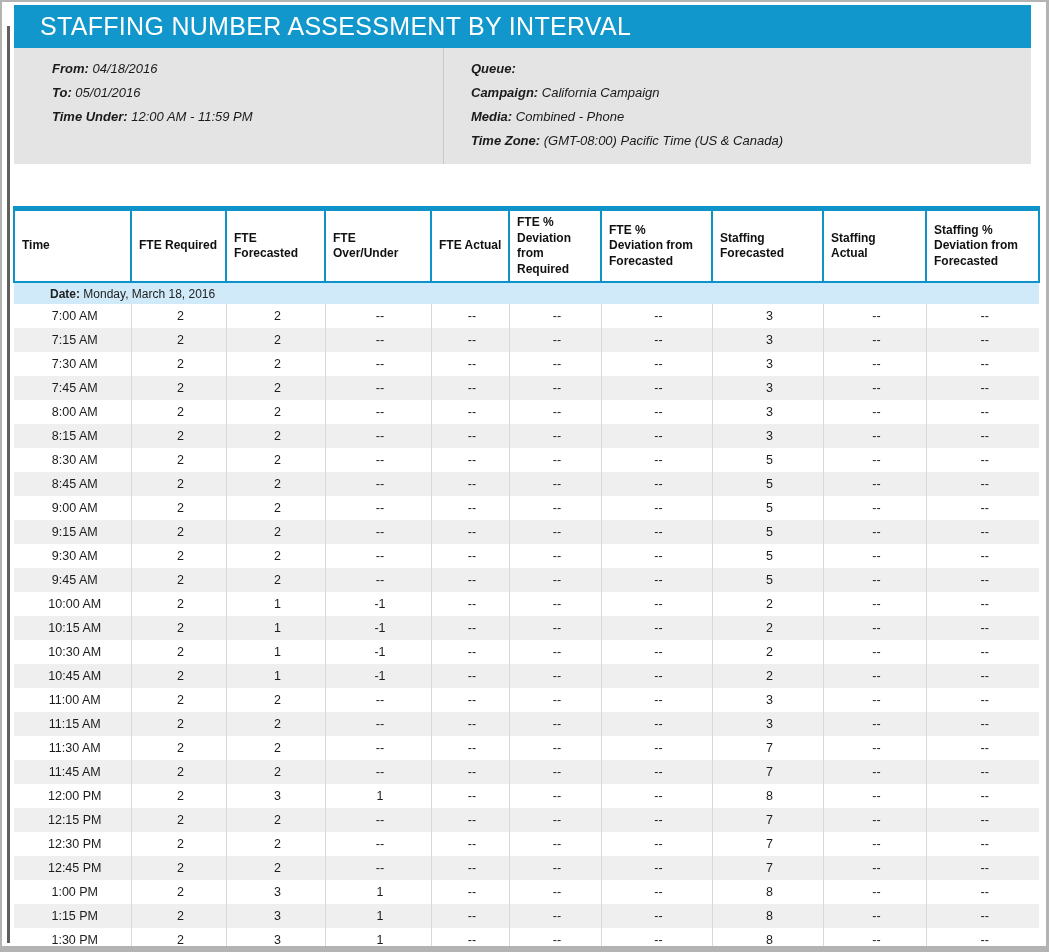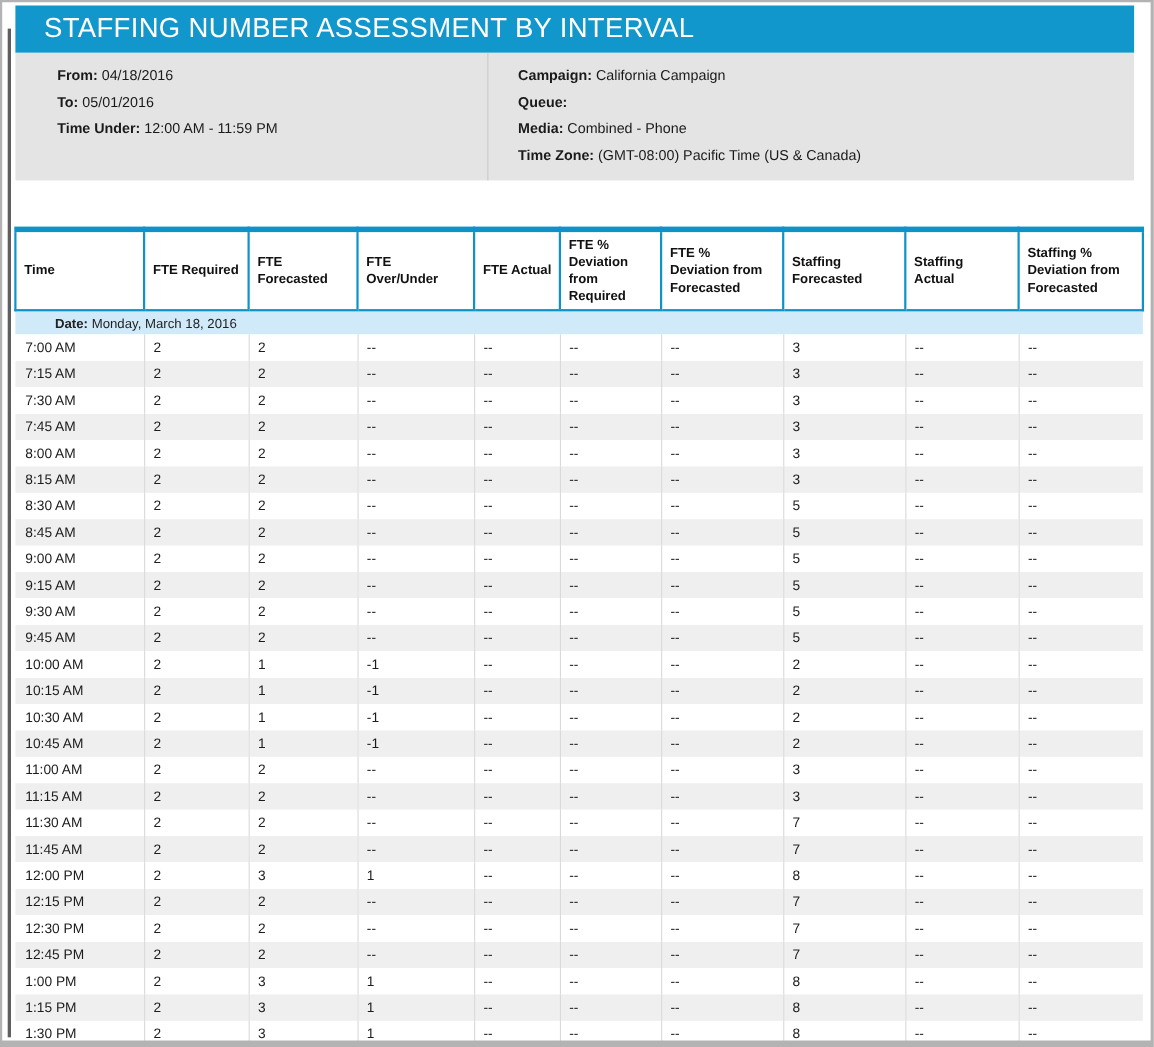--- a/index.html
+++ b/index.html
@@ -13,42 +13,42 @@
 
   .left-rail { position:absolute; left:7px; top:26px; width:3px; height:917px;
     background:#5f5f5f; z-index:21; }
 
   .title-bar { position:absolute; left:14px; top:5px; width:1017px; height:43px;
     background:#1297cc; color:#ffffff; font-size:25px; font-weight:normal;
     line-height:43px; padding-left:26px; letter-spacing:.3px; white-space:nowrap; }
 
   .info-box { position:absolute; left:14px; top:48px; width:1017px; height:116px;
     background:#e4e4e4; font-size:13px; }
-  .info-col { position:absolute; top:9px; }
+  .info-col { position:absolute; top:9px;font-style:italic; }
   .info-col.left  { left:38px; }
   .info-col.right { left:457px; }
   .info-row { height:24px; line-height:24px; white-space:nowrap; }
   .info-row b { font-weight:bold; }
   .info-divider { position:absolute; left:429px; top:0; width:1px; height:116px;
     background:#c9c9c9; }
 
   table.report { position:absolute; left:13px; top:206px; width:1025px;
     border-collapse:collapse; table-layout:fixed;
     border-top:5px solid #0d93c8; }
   thead th { background:#ffffff; font-size:12px; font-weight:bold; color:#111;
     text-align:left; vertical-align:middle; height:67px;
     padding:4px 4px 4px 7px; white-space:pre-line; line-height:1.3;
     border-left:2px solid #0d93c8; border-bottom:2px solid #0d93c8; }
   thead th:last-child { border-right:2px solid #0d93c8; }
 
   tr.date-row td { background:#d0eafa; font-size:12px; color:#222;
     height:22px; padding:2px 0 2px 8px; vertical-align:middle; }
   tr.date-row b { font-weight:bold;margin-left:28px; }
 
-  tr.data-row { height:24px; }
+  tr.data-row { height:24px;text-align:center; }
   tr.data-row td { font-size:12.5px; color:#1c1c1c; vertical-align:middle;
     padding:0 4px 0 8px; border-left:1px solid #d9d9d9; background:#ffffff;
     white-space:nowrap; overflow:hidden; }
   tr.data-row td:first-child { border-left:none; padding-left:9px; }
   tr.data-row.alt td { background:#efefef; }
 </style>
 </head>
 <body>
 
 <div class="title-bar">
@@ -56,22 +56,22 @@
 </div>
 
 <div class="info-box">
   <div class="info-col left" id="info-left">
       <div class="info-row"><b>From:</b><span> 04/18/2016</span></div>
       <div class="info-row"><b>To:</b><span> 05/01/2016</span></div>
       <div class="info-row"><b>Time Under:</b><span> 12:00 AM - 11:59 PM</span></div>
     </div>
   <div class="info-divider"></div>
   <div class="info-col right" id="info-right">
+      <div class="info-row"><b>Queue:</b><span> </span></div>
       <div class="info-row"><b>Campaign:</b><span> California Campaign</span></div>
-      <div class="info-row"><b>Queue:</b><span> </span></div>
       <div class="info-row"><b>Media:</b><span> Combined - Phone</span></div>
       <div class="info-row"><b>Time Zone:</b><span> (GMT-08:00) Pacific Time (US &amp; Canada)</span></div>
     </div>
 </div>
 
 <table class="report">
   <colgroup id="cols">
       <col style="width: 117px;">
       <col style="width: 95px;">
       <col style="width: 99px;">

